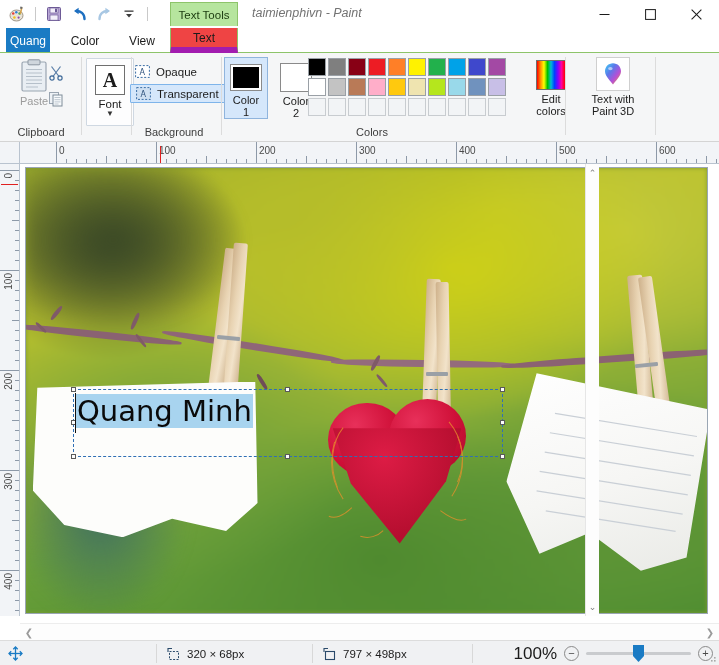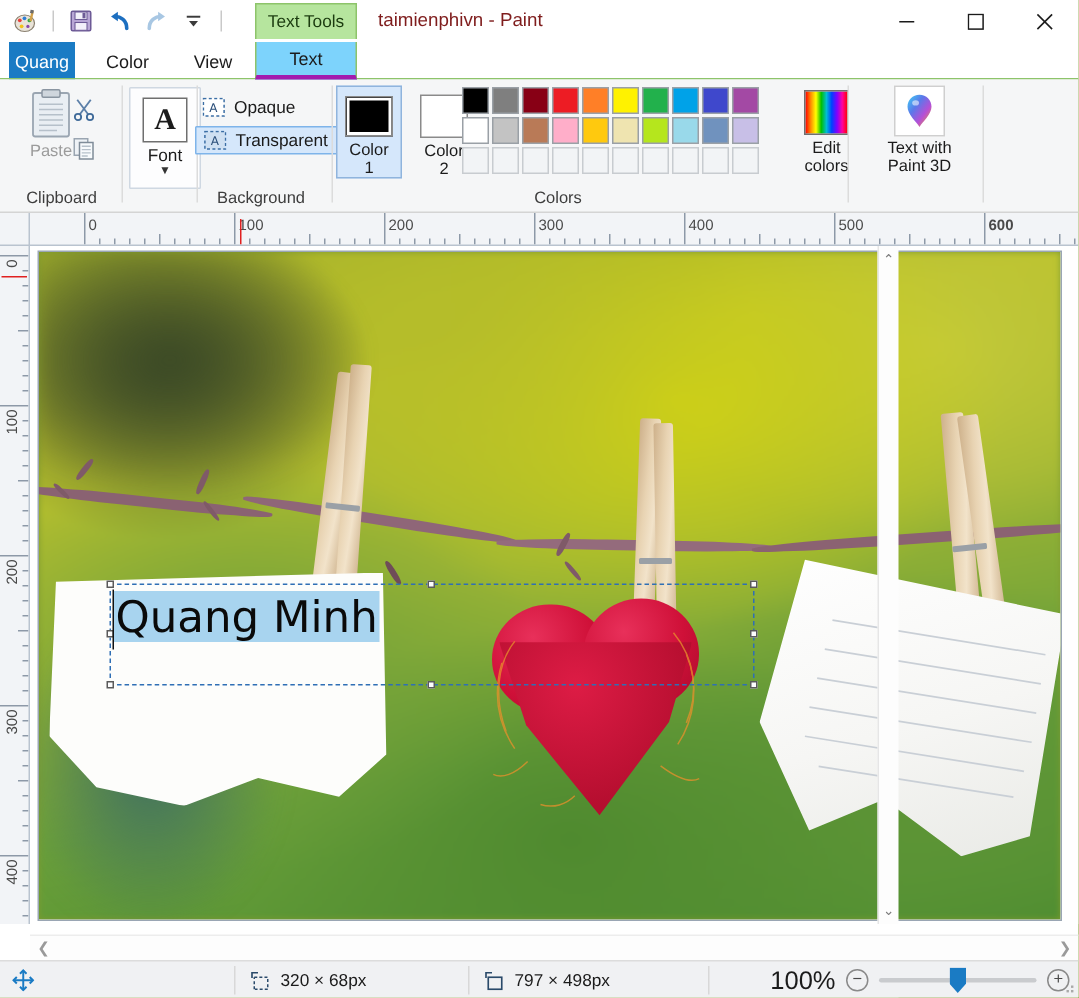--- a/index.html
+++ b/index.html
@@ -16,36 +16,36 @@
   .qat{position:absolute;left:6px;top:3px;height:22px;display:flex;align-items:center;gap:3px;}
   .qat .sep{width:1px;height:14px;background:#c9c9c9;margin:0 4px;}
   .qat-btn{width:22px;height:22px;display:flex;align-items:center;justify-content:center;border-radius:2px;}
 
   .ctx-tab{
     position:absolute;left:170px;top:2px;width:68px;height:24px;
     background:#b6e59e;border:1px solid #8dc46a;border-bottom:none;
     display:flex;align-items:center;justify-content:center;
     font-size:11.5px;color:#1b3b0f;box-sizing:border-box;
   }
-  .wintitle{position:absolute;left:252px;top:6px;font-size:12.5px;color:#7f1d1d;white-space:nowrap;}
+  .wintitle{position:absolute;left:252px;top:6px;font-size:12.5px;color:#737373;white-space:nowrap;font-style:italic;}
 
   .winbtns{position:absolute;right:0;top:0;display:flex;}
   .winbtn{width:46px;height:28px;display:flex;align-items:center;justify-content:center;}
 
   
   .tabstrip{position:absolute;left:0;top:28px;width:719px;height:25px;background:#ffffff;}
   .tabstrip-line{position:absolute;left:0;top:52px;width:719px;height:1px;background:#8dc46a;}
   .tab{
     position:absolute;top:0;height:25px;display:flex;align-items:center;justify-content:center;
     font-size:12px;color:#1b1b1b;box-sizing:border-box;cursor:default;
   }
   .tab.file{left:6px;width:44px;background:#1a7bc4;color:#ffffff;}
   .tab.home{left:58px;width:54px;}
   .tab.view{left:118px;width:48px;}
-  .tab.text{left:170px;width:68px;background:#7dd3fc;border:1px solid #8dc46a;border-bottom:3px solid #a21caf;border-top:none;z-index:3;}
+  .tab.text{left:170px;width:68px;background:#ef4444;border:1px solid #8dc46a;border-bottom:6px solid #a21caf;border-top:none;z-index:3;}
 
   .ribbon-ctl{position:absolute;top:33px;display:flex;align-items:center;justify-content:center;width:18px;height:16px;}
   .help-btn{position:absolute;right:8px;top:31px;width:17px;height:17px;border-radius:50%;background:#1a7bc4;color:#fff;
     font-size:11.5px;font-weight:bold;display:flex;align-items:center;justify-content:center;}
 
   
   .ribbon{position:absolute;left:0;top:53px;width:719px;height:88px;background:#f5f6f7;border-bottom:1px solid #d4d4d4;}
   .grp{position:absolute;top:0;height:88px;box-sizing:border-box;}
   .grp-div{position:absolute;top:4px;width:1px;height:78px;background:#dcdcdc;}
   .grp-label{position:absolute;bottom:3px;width:100%;text-align:center;font-size:11px;color:#3d3d3d;}
@@ -499,21 +499,21 @@
       <div class="tick" style="left: 546px; bottom: 0px; width: 1px; height: 4px;"></div>
       <div class="tick" style="left: 556px; bottom: 0px; width: 1px; height: 4px;"></div>
       <div class="tick" style="left: 566px; bottom: 0px; width: 1px; height: 4px;"></div>
       <div class="tick" style="left: 576px; bottom: 0px; width: 1px; height: 4px;"></div>
       <div class="tick" style="left: 586px; bottom: 0px; width: 1px; height: 7px;"></div>
       <div class="tick" style="left: 596px; bottom: 0px; width: 1px; height: 4px;"></div>
       <div class="tick" style="left: 606px; bottom: 0px; width: 1px; height: 4px;"></div>
       <div class="tick" style="left: 616px; bottom: 0px; width: 1px; height: 4px;"></div>
       <div class="tick" style="left: 626px; bottom: 0px; width: 1px; height: 4px;"></div>
       <div class="tick" style="left: 636px; top: 0px; width: 1px; height: 21px;"></div>
-      <div class="rlabel" style="left: 639px; top: 3px; font-weight: bold;">600</div>
+      <div class="rlabel" style="left: 639px; top: 3px;">600</div>
       <div class="tick" style="left: 646px; bottom: 0px; width: 1px; height: 4px;"></div>
       <div class="tick" style="left: 656px; bottom: 0px; width: 1px; height: 4px;"></div>
       <div class="tick" style="left: 666px; bottom: 0px; width: 1px; height: 4px;"></div>
       <div class="tick" style="left: 676px; bottom: 0px; width: 1px; height: 4px;"></div>
       <div class="tick" style="left: 686px; bottom: 0px; width: 1px; height: 7px;"></div>
       <div class="tick" style="left: 696px; bottom: 0px; width: 1px; height: 4px;"></div>
       <div class="rmark" style="left: 140px; top: 4px; width: 1px; height: 17px;"></div>
     </div>
   <div class="vruler" id="vruler">
       <div class="tick" style="top: 6px; right: 0px; height: 1px; width: 19px;"></div>

